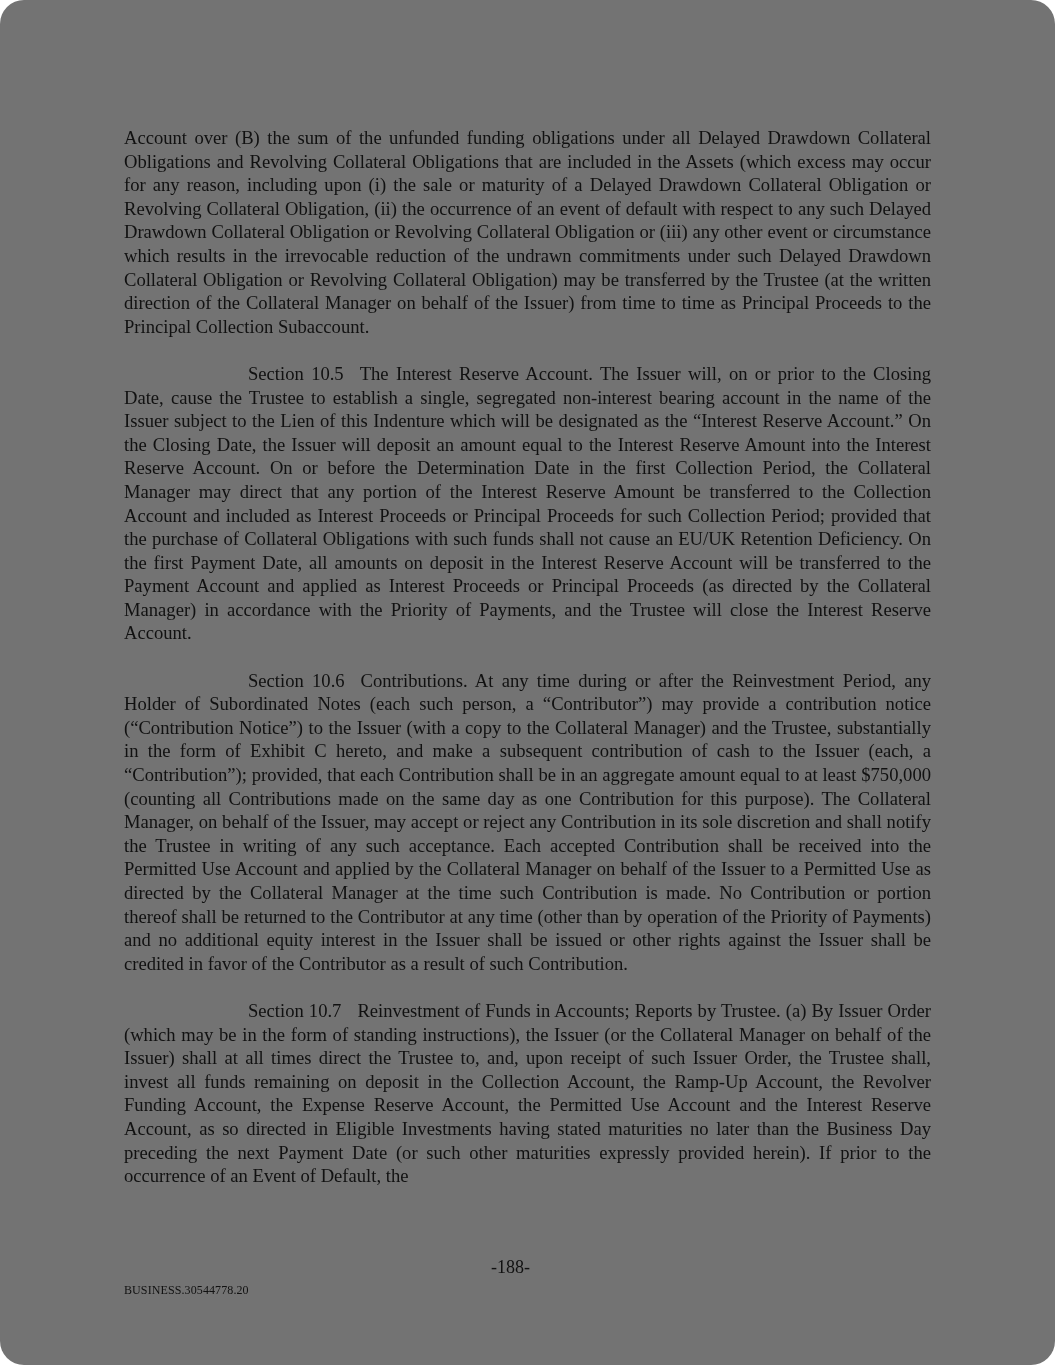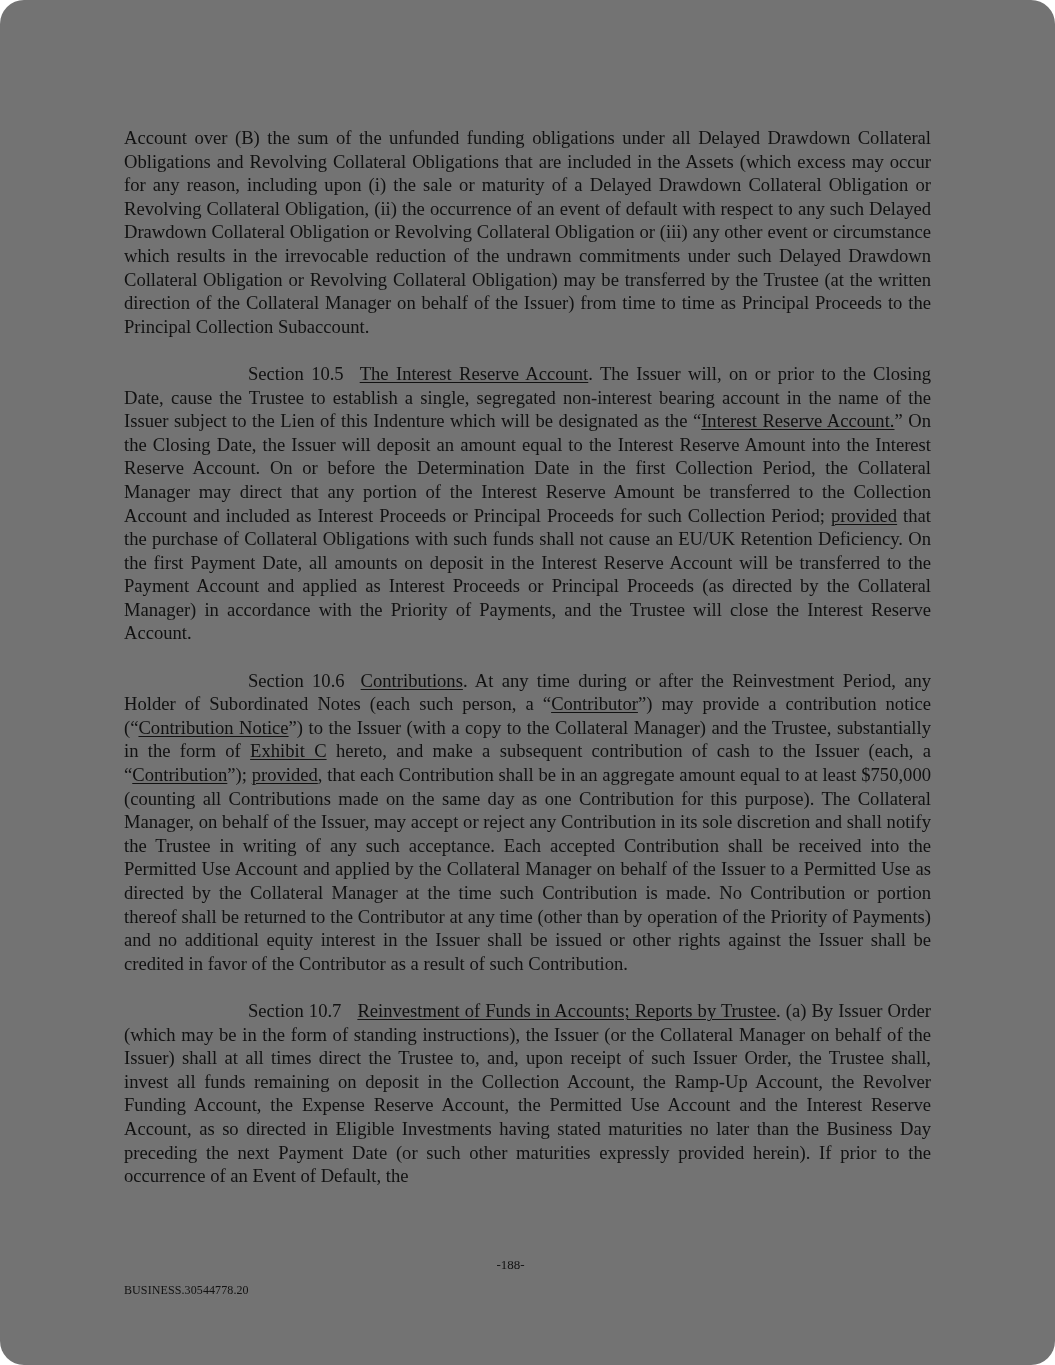--- a/index.html
+++ b/index.html
@@ -7,25 +7,25 @@
     .page {
       position: absolute; left: 0; top: 0; width: 1055px; height: 1365px; background: #737373; border-radius: 24px;
     }
     .body-text {
       position: absolute; left: 124px; top: 126px; width: 807px;
       font-family: "Liberation Serif", serif; font-size: 18.6px; line-height: 23.6px;
       color: #111111; text-align: justify;
     }
     .para { margin: 0 0 23.6px 0; text-align: justify; }
     .para.indent { text-indent: 124px; }
-    .u { text-decoration: underline; text-underline-offset: 2px; text-decoration-thickness: 1px; margin-top: 39px; }
+    .u { text-underline-offset: 2px; text-decoration-thickness: 1px; margin-top: 39px; }
     .tab { display: inline-block; width: 16px; }
     .page-number {
       position: absolute; left: 0; width: 1021px; top: 1257px; text-align: center;
-      font-family: "Liberation Serif", serif; font-size: 13px; color: #111111;
+      font-family: "Liberation Serif", serif; font-size: 18px; color: #111111;
     }
     .doc-id {
       position: absolute; left: 124px; top: 1283px;
       font-family: "Liberation Serif", serif; font-size: 12px; color: #111111; letter-spacing: 0.1px;
     }
   </style>
 </head>
 <body>
 
 <div class="page">

